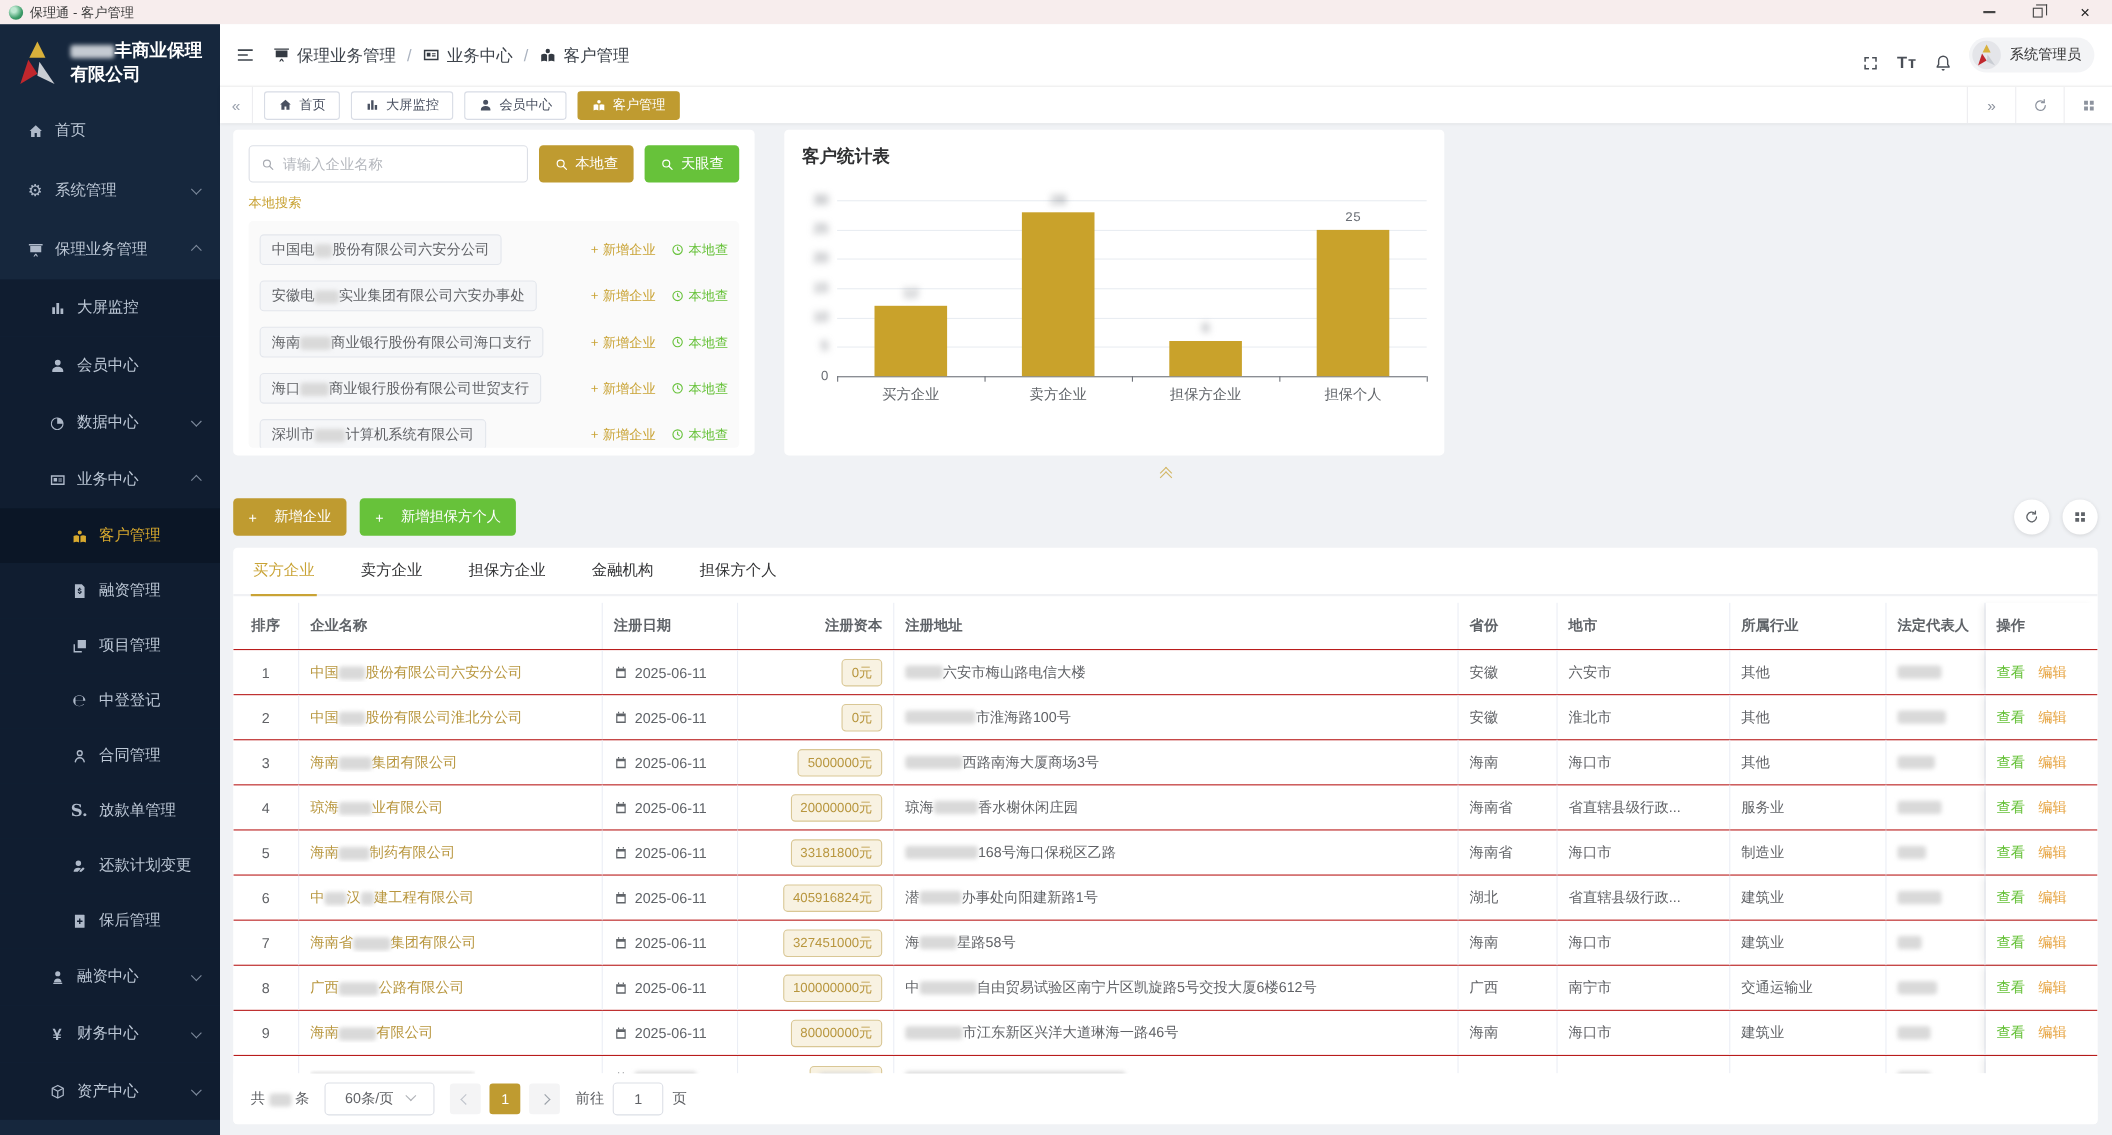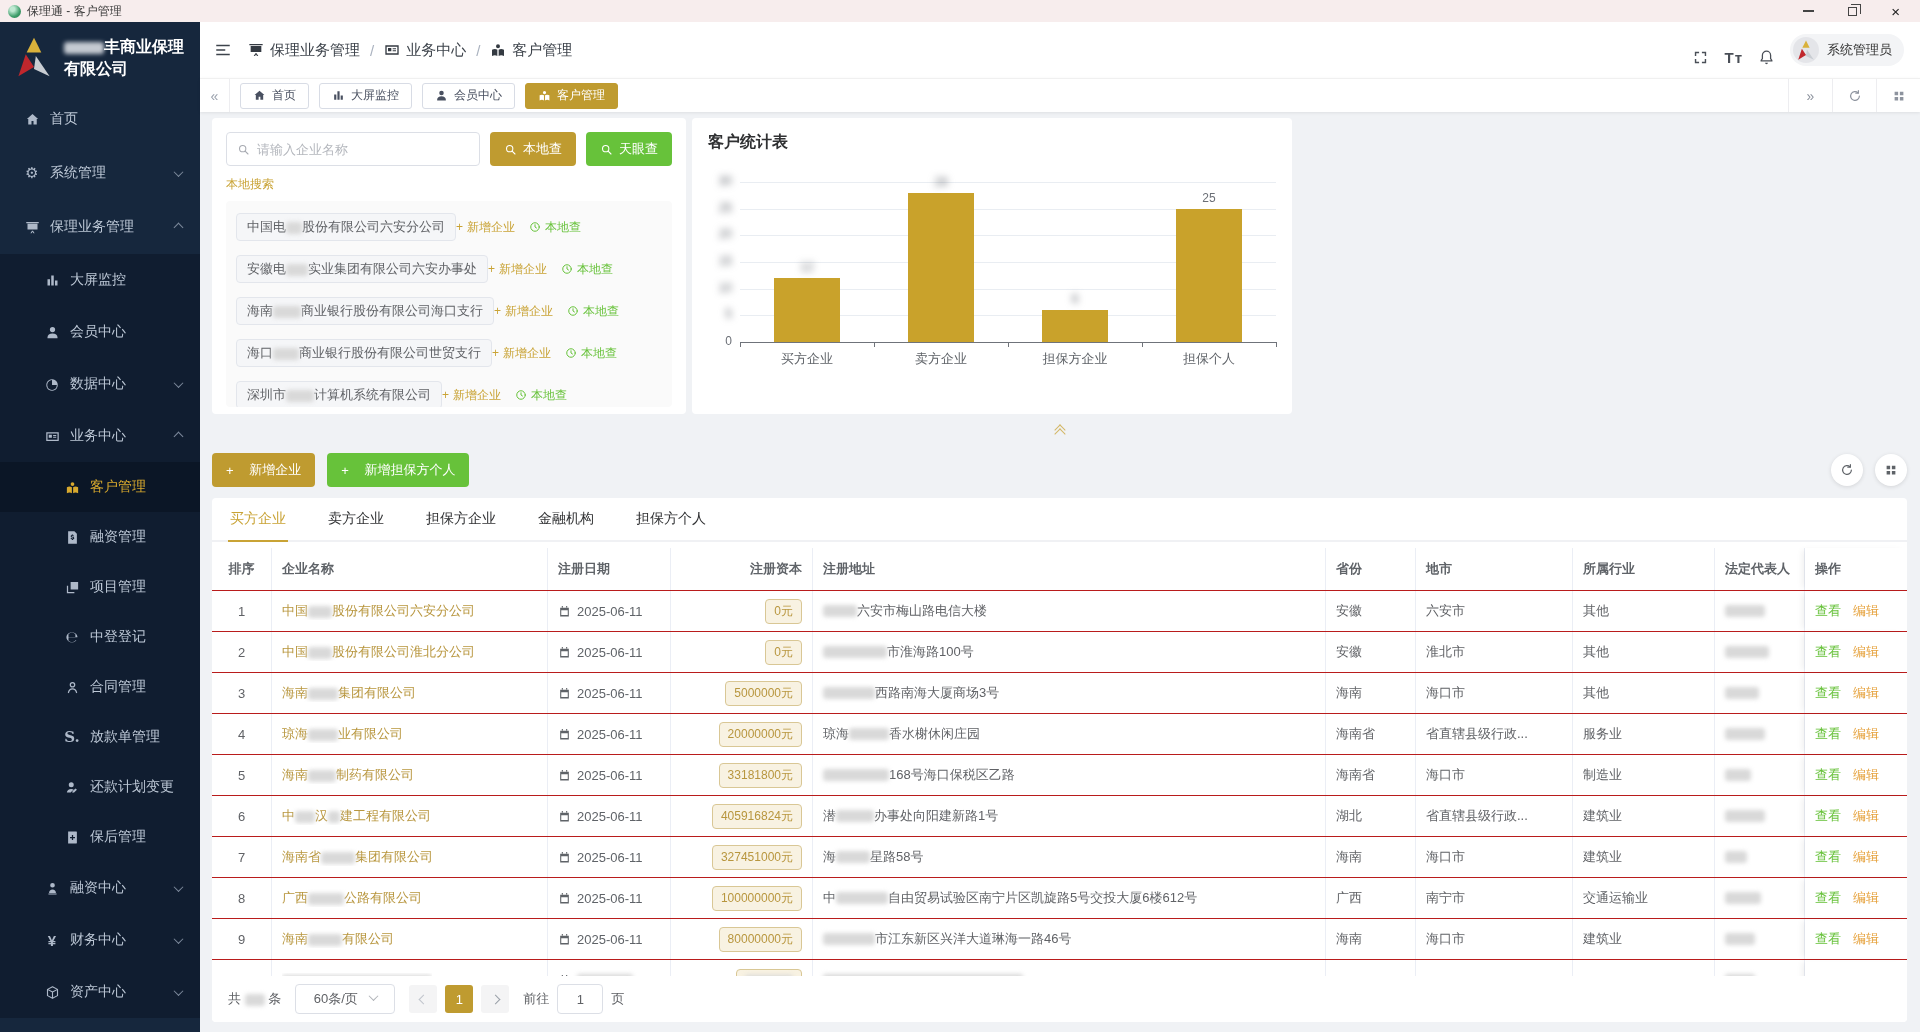--- a/index.html
+++ b/index.html
@@ -70,36 +70,36 @@
   .search-card { width:474px; height:296px; padding:14px; overflow:hidden; }
   .s-row { display:flex; gap:10px; }
   .s-input { flex:1; height:34px; border:1px solid #dcdfe6; border-radius:4px; display:flex; align-items:center; padding:0 10px; gap:7px; color:#a8abb2; }
   .s-input input { border:none; outline:none; flex:1; font-size:13px; color:#606266; font-family:inherit; }
   .s-input input::placeholder { color:#b4b7bd; }
   .btn { display:inline-flex; align-items:center; justify-content:center; gap:6px; height:34px; padding:0 14px; border-radius:4px; color:#fff; font-size:13px; border:none; cursor:pointer; font-family:inherit; }
   .btn.gold { background:#bf9b30; }
   .btn.green { background:#67c23a; }
   .local-label { color:#c9a335; font-size:12px; margin:10px 0 8px; }
   .sr-box { background:#fafafa; border-radius:4px; padding:12px 10px 0; height:206px; overflow:hidden; }
-  .sr-row { display:flex; align-items:center; margin-bottom:14px; }
+  .sr-row { display:flex; align-items:center; justify-content:space-between; margin-bottom:14px; }
   .sr-pill { display:inline-block; max-width:258px; white-space:nowrap; overflow:hidden; background:#f5f6f8; border:1px solid #e3e6ec; border-radius:4px; padding:4px 10px; color:#606266; font-size:13px; cursor:pointer; }
   .sr-actions { display:flex; align-items:center; gap:14px; font-size:12px; }
   .lnk { cursor:pointer; display:inline-flex; align-items:center; gap:4px; text-decoration:none; }
   .lnk.gold { color:#c9a335; }
   .lnk.green { color:#67c23a; }
 
   
-  .chart-card { width:600px; height:296px; position:relative; overflow:hidden; }
+  .chart-card { width:600px; height:296px; position:relative; overflow:hidden;margin-left:21px; }
   .chart-title { position:absolute; left:16px; top:14px; font-size:16px; font-weight:bold; color:#303133; }
   .gridline { position:absolute; height:1px; background:#e9edf2; }
   .axisline { position:absolute; height:1px; background:#6f737a; }
   .axistick { position:absolute; width:1px; height:5px; background:#6f737a; }
   .ylab { position:absolute; width:38px; text-align:right; font-size:12px; color:#6b6f76; }
   .bar { position:absolute; background:#c9a22b; }
-  .blab { position:absolute; width:44px; text-align:center; font-size:12px; color:#6b6f76; }
+  .blab { position:absolute; width:44px; text-align:center; font-size:12px; color:#6b6f76;font-family:Liberation Mono, monospace; }
   .xlab { position:absolute; width:134px; text-align:center; font-size:13px; color:#5f6368; top:232px; }
 
   .collapse-row { height:39px; display:flex; align-items:center; justify-content:center; color:#c9a335; }
   .dbl-up { display:flex; flex-direction:column; gap:0; cursor:pointer; opacity:.75; }
   .dbl-up .chv { width:8px; height:8px; margin-top:-4px; }
 
   .btnrow { display:flex; align-items:center; gap:12px; }
   .round-btns { margin-left:auto; display:flex; gap:12px; }
   .rbtn { width:32px; height:32px; border-radius:50%; background:#fff; box-shadow:0 1px 4px rgba(0,0,0,.12); display:flex; align-items:center; justify-content:center; color:#5f6368; font-size:14px; cursor:pointer; }
 

